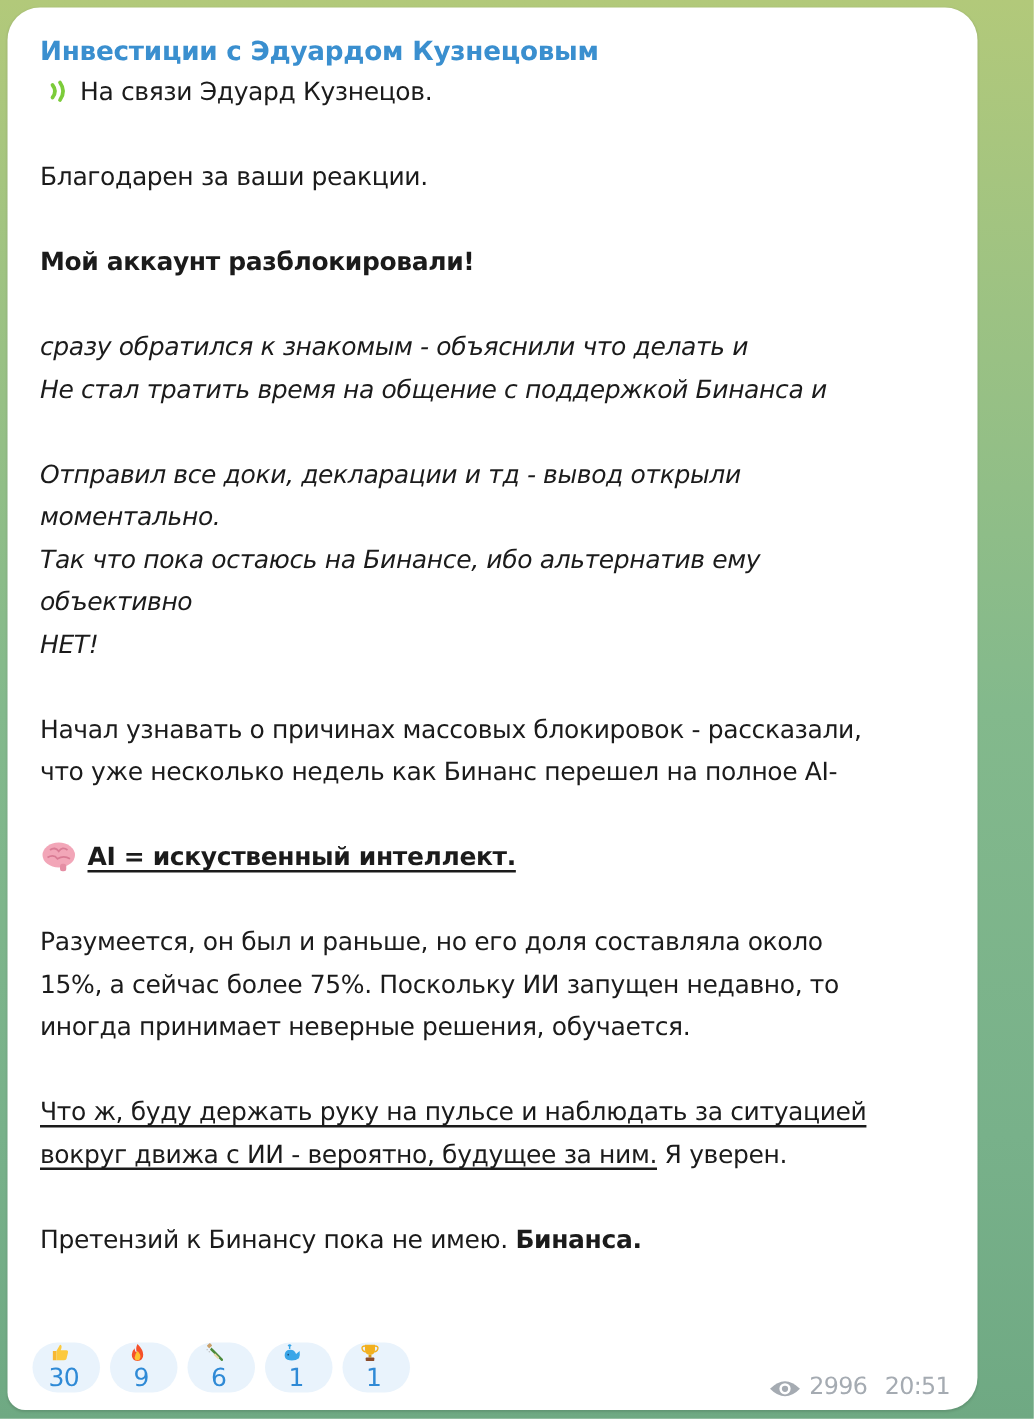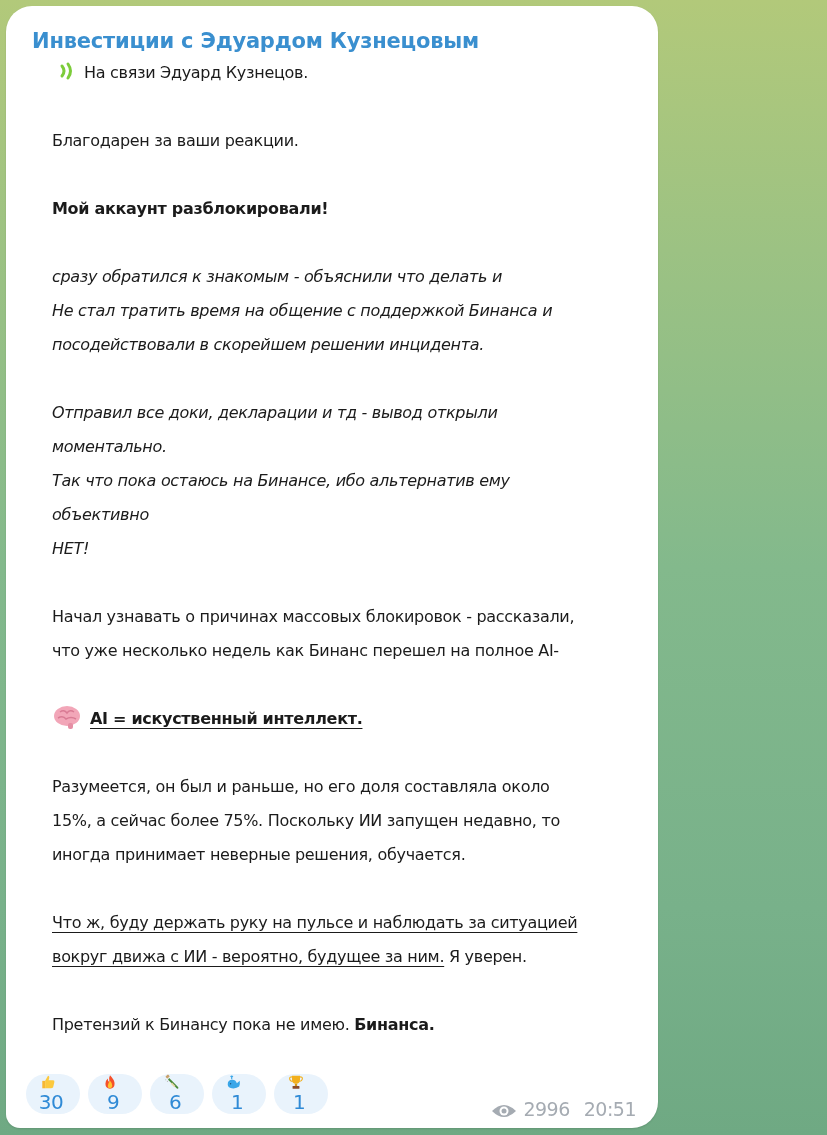--- a/index.html
+++ b/index.html
@@ -11,42 +11,41 @@
       height: 1135px;
       overflow: hidden;
       background: linear-gradient(180deg, #b2c97a 0%, #9cc283 22%, #83b98c 50%, #78b18a 80%, #6fa983 100%);
       font-family: "DejaVu Sans", "Liberation Sans", sans-serif;
       position: relative;
     }
     .bubble {
       position: absolute;
       left: 6px;
       top: 6px;
-      width: 652px;
+      width: 776px;
       height: 1122px;
       background: #ffffff;
       border-radius: 26px 26px 26px 14px;
       box-sizing: border-box;
       padding: 20px 24px 0 26px;
       box-shadow: 0 1px 2px rgba(0,0,0,0.12);
     }
     .channel-name {
       color: #3a8fcf;
       font-weight: bold;
       font-size: 21px;
       line-height: 30px;
       letter-spacing: -0.2px;
       margin-bottom: 0;
     }
     .msg {
       color: #1b1b1b;
-      font-size: 16px;
+      font-size: 20px;
       line-height: 34px;
       letter-spacing: -0.3px;
-      margin-left: 20px;
     }
     .msg p {
       margin: 0;
     }
     .gap {
       height: 34px;
     }
     .italic {
       font-style: italic;
       font-family: "DejaVu Sans", sans-serif;
@@ -127,21 +126,20 @@
         <path d="M10 3 Q15 10 10 17" stroke="#7ccc3a" stroke-width="3" fill="none" stroke-linecap="round"></path>
       </svg><span>На связи Эдуард Кузнецов.</span>
     </p>
     <div class="gap"></div>
     <p>Благодарен за ваши реакции.</p>
     <div class="gap"></div>
     <p class="bold">Мой аккаунт разблокировали!</p>
     <div class="gap"></div>
     <p class="italic">сразу обратился к знакомым - объяснили что делать и</p>
     <p class="italic">Не стал тратить время на общение с поддержкой Бинанса и</p>
-    <p class="italic">посодействовали в скорейшем решении инцидента.</p>
     <div class="gap"></div>
     <p class="italic">Отправил все доки, декларации и тд - вывод открыли</p>
     <p class="italic">моментально.</p>
     <p class="italic">Так что пока остаюсь на Бинансе, ибо альтернатив ему</p>
     <p class="italic">объективно</p>
     <p class="italic">НЕТ!</p>
     <div class="gap"></div>
     <p>Начал узнавать о причинах массовых блокировок - рассказали,</p>
     <p>что уже несколько недель как Бинанс перешел на полное AI-</p>
     <div class="gap"></div>

